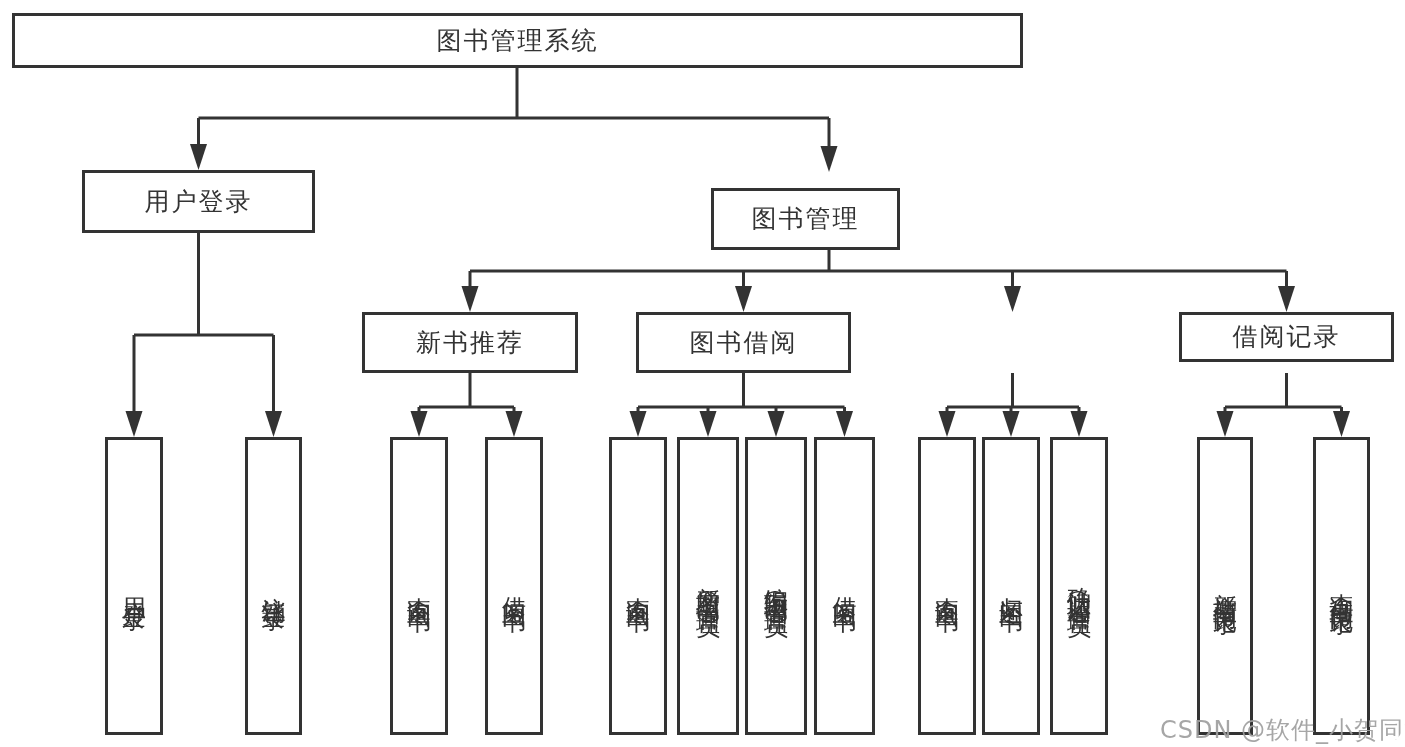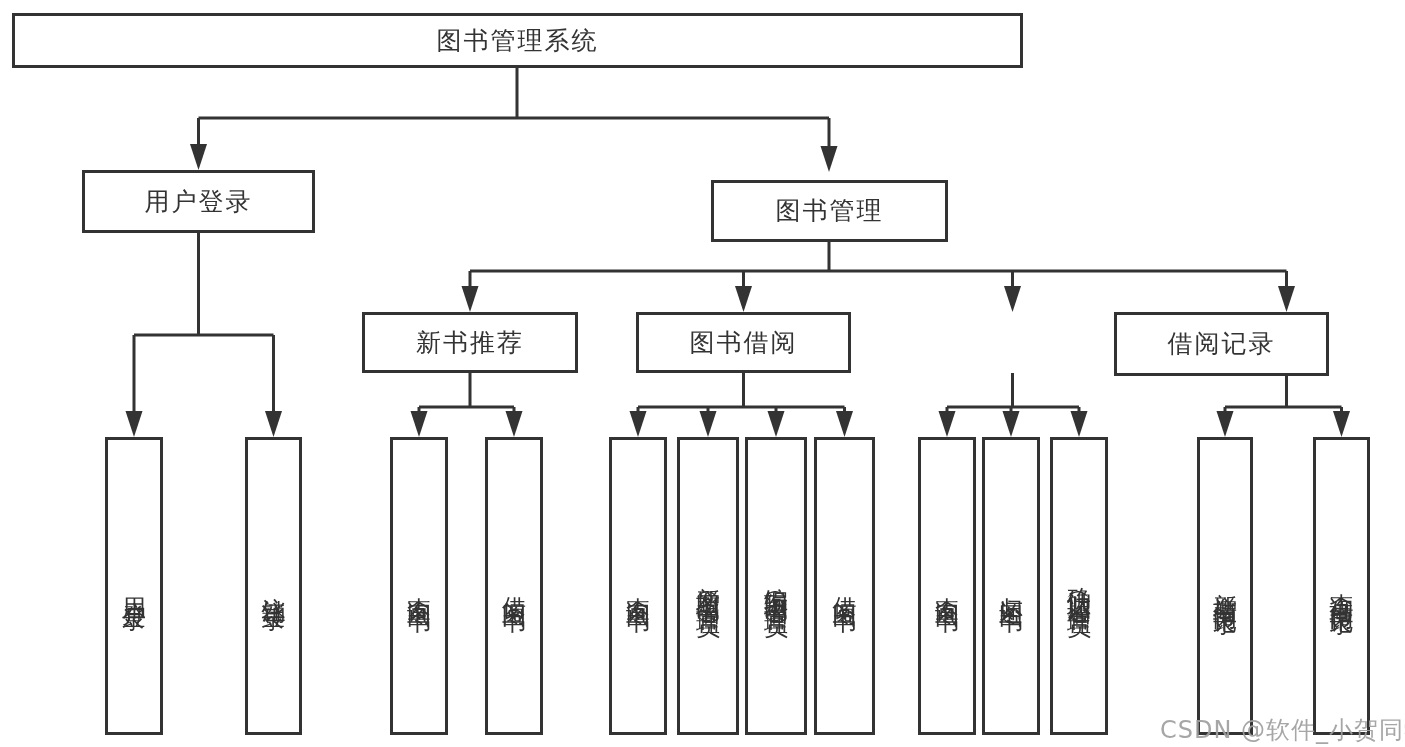--- a/index.html
+++ b/index.html
@@ -7,20 +7,21 @@
     padding: 0;
     background: #ffffff;
   }
   .canvas {
     position: relative;
     width: 1405px;
     height: 747px;
     background: #ffffff;
     font-family: "DejaVu Sans", "Liberation Sans", sans-serif;
     overflow: hidden;
+    border-radius: 28px;
   }
   .connector-layer {
     position: absolute;
     left: 0;
     top: 0;
     width: 1405px;
     height: 747px;
   }
   .node {
     position: absolute;
@@ -112,25 +113,25 @@
       <polygon points="1002.5,411 1019.5,411 1011,437"></polygon>
       <polygon points="1070.5,411 1087.5,411 1079,437"></polygon>
       <polygon points="1216.5,411 1233.5,411 1225,437"></polygon>
       <polygon points="1333,411 1350,411 1341.5,437"></polygon>
     </g>
   </svg>
 
   <div class="node" style="left:12px; top:13px; width:1011px; height:55px">图书管理系统</div>
 
   <div class="node" style="left:82px; top:170px; width:233px; height:63px">用户登录</div>
-  <div class="node" style="left:711px; top:180px; width:237px; height:62px">图书管理</div>
+  <div class="node" style="left:711px; top:188px; width:189px; height:62px">图书管理</div>
 
   <div class="node" style="left:636px; top:312px; width:215px; height:61px">图书借阅</div>
   <div class="node" style="left:362px; top:312px; width:216px; height:61px">新书推荐</div>
-  <div class="node" style="left:1114px; top:312px; width:215px; height:64px">借阅记录</div>
+  <div class="node" style="left:1179px; top:312px; width:215px; height:50px">借阅记录</div>
 
   <div class="node vertical" style="left:105px; top:437px; width:58px; height:298px">用户登录</div>
   <div class="node vertical" style="left:245px; top:437px; width:57px; height:298px">注销登录</div>
 
   <div class="node vertical" style="left:390px; top:437px; width:58px; height:298px">查询图书</div>
   <div class="node vertical" style="left:485px; top:437px; width:58px; height:298px">借阅图书</div>
 
   <div class="node vertical" style="left:609px; top:437px; width:58px; height:298px">查询图书</div>
   <div class="node vertical" style="left:677px; top:437px; width:62px; height:298px">新增图书（管理员）</div>
   <div class="node vertical" style="left:745px; top:437px; width:62px; height:298px">编辑图书（管理员）</div>

